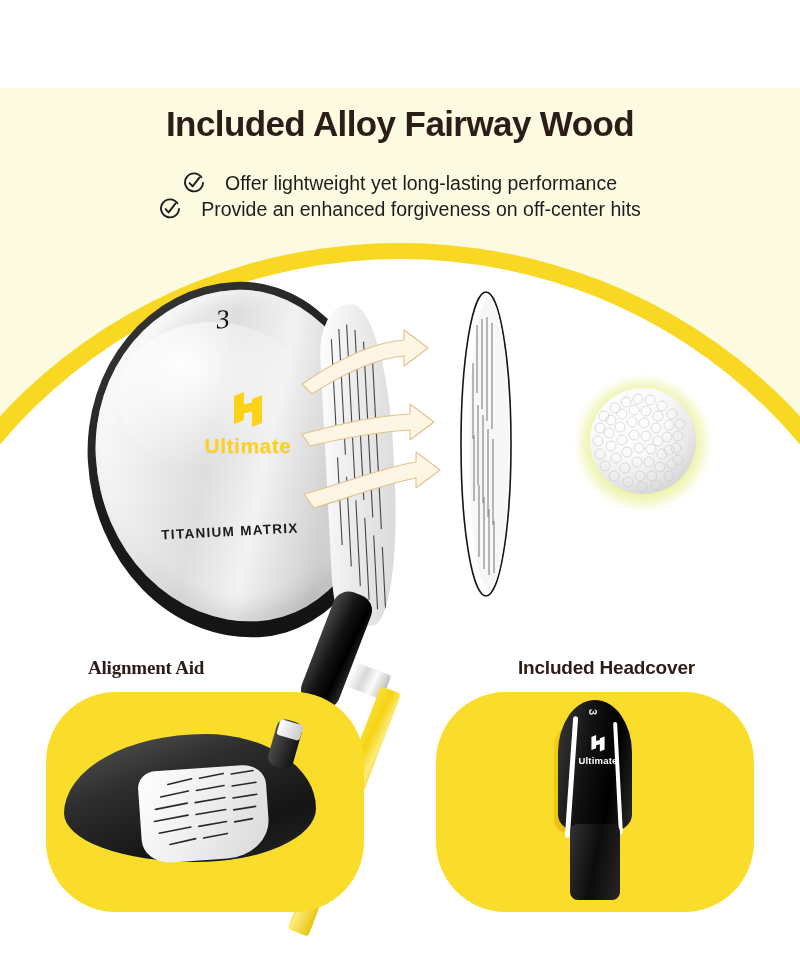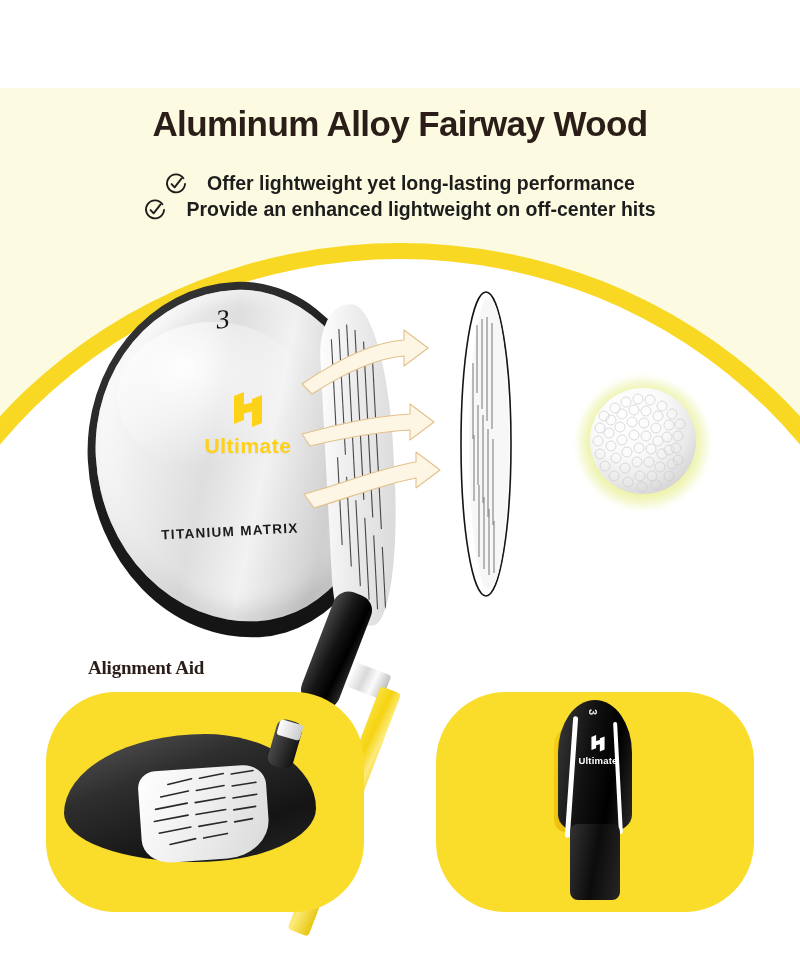--- a/index.html
+++ b/index.html
@@ -78,25 +78,23 @@
     position: absolute;
     left: 0; top: 172px;
     width: 800px;
     display: flex;
     flex-direction: column;
     align-items: center;
     gap: 3px;
   }
   .bullet-row {
     display: flex;
-    align-items: center;
     gap: 20px;
     font-size: 19.5px;
     color: #1d1d1d;
-    font-weight: bold;
   }
   .check-icon { flex: 0 0 auto; display: block; }
 
   
   .clubhead {
     position: absolute;
     left: 88px;
     top: 282px;
     width: 300px;
     height: 370px;
@@ -404,36 +402,36 @@
   <div class="bg-white-top"></div>
   <div class="bg-cream"></div>
 
   <div class="dome-wrap">
     <div class="dome-arc"></div>
     <div class="dome-inner"></div>
   </div>
 
   <div class="bg-white-bottom"></div>
 
-  <div class="headline">Aluminum Alloy Fairway Wood</div>
+  <div class="headline">Included Alloy Fairway Wood</div>
 
   <div class="bullets">
     <div class="bullet-row">
       <svg class="check-icon" width="22" height="22" viewBox="0 0 22 22">
         <path d="M18.4 5.2A9 9 0 1 0 20 11" fill="none" stroke="#1d1d1d" stroke-width="1.9" stroke-linecap="round"></path>
         <path d="M6.6 11.1 L9.6 14.3 L16.4 5.6" fill="none" stroke="#1d1d1d" stroke-width="1.9" stroke-linecap="round" stroke-linejoin="round"></path>
       </svg>
       <span>Offer lightweight yet long-lasting performance</span>
     </div>
     <div class="bullet-row">
       <svg class="check-icon" width="22" height="22" viewBox="0 0 22 22">
         <path d="M18.4 5.2A9 9 0 1 0 20 11" fill="none" stroke="#1d1d1d" stroke-width="1.9" stroke-linecap="round"></path>
         <path d="M6.6 11.1 L9.6 14.3 L16.4 5.6" fill="none" stroke="#1d1d1d" stroke-width="1.9" stroke-linecap="round" stroke-linejoin="round"></path>
       </svg>
-      <span>Provide an enhanced lightweight on off-center hits</span>
+      <span>Provide an enhanced forgiveness on off-center hits</span>
     </div>
   </div>
 
   <div class="clubhead">
     <div class="head-black"></div>
     <div class="head-silver"></div>
     <div class="head-sheen"></div>
 
     <div class="face-strip">
       <svg width="68" height="322" viewBox="0 0 68 322">
@@ -592,20 +590,21 @@
             <line x1="28" y1="74" x2="54" y2="70"></line>
               <line x1="62" y1="70" x2="86" y2="67"></line>
           </g>
         </svg>
       </div>
       <div class="aid-hosel"></div>
       <div class="aid-ferrule"></div>
     </div>
   </div>
 
+  <div class="callout-label label-right">Included Headcover</div>
 
   <div class="panel panel-right">
     <div class="headcover">
       <div class="hc-yellow"></div>
       <div class="hc-top"></div>
       <div class="hc-piping"></div>
       <div class="hc-piping2"></div>
       <div class="hc-num">3</div>
       <div class="hc-brand">
         <svg class="hc-mark" width="16" height="19" viewBox="0 0 34 40">

